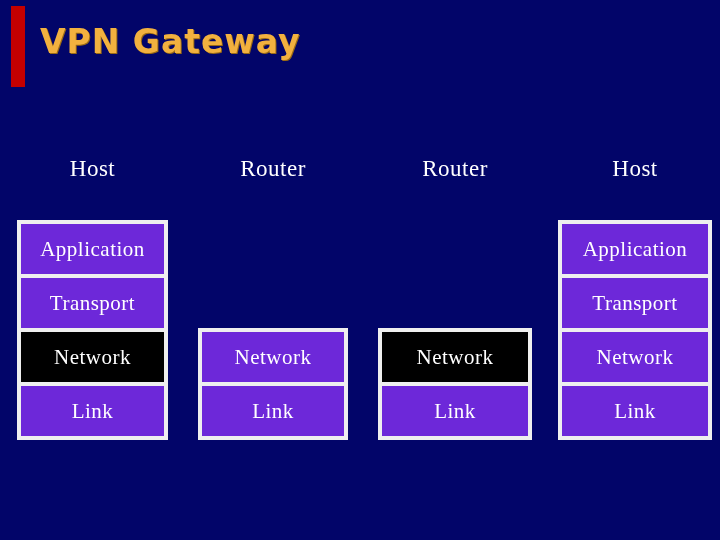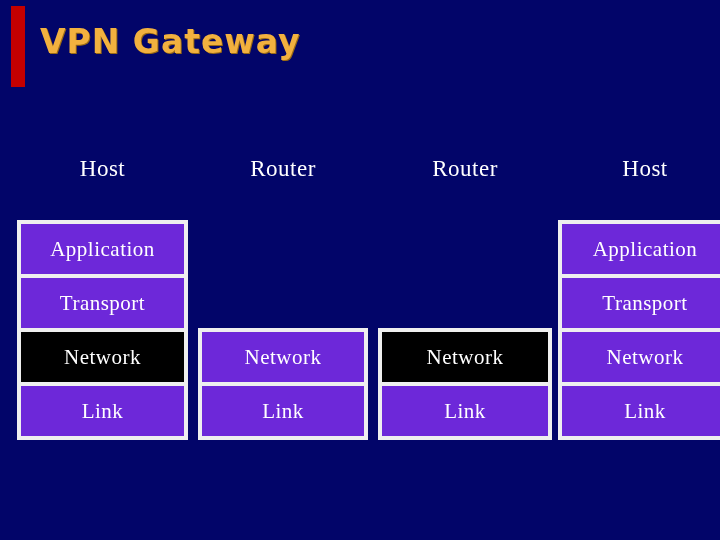--- a/index.html
+++ b/index.html
@@ -25,21 +25,20 @@
     font-weight:bold;
     letter-spacing:1px;
     color:#f2b13f;
     text-shadow:1px 1px 0 #9a6a14;
   }
   .columns{position:absolute;left:0;top:0;width:720px;height:540px;}
   .column{
     position:absolute;
     top:156px;
     height:284px;
-    padding-left:20px;
   }
   .column:nth-child(1){left:17px;width:151px;}
   .column:nth-child(2){left:198px;width:150px;}
   .column:nth-child(3){left:378px;width:154px;}
   .column:nth-child(4){left:558px;width:154px;}
   .col-header{
     position:absolute;
     top:0;left:0;right:0;
     text-align:center;
     color:#ffffff;

